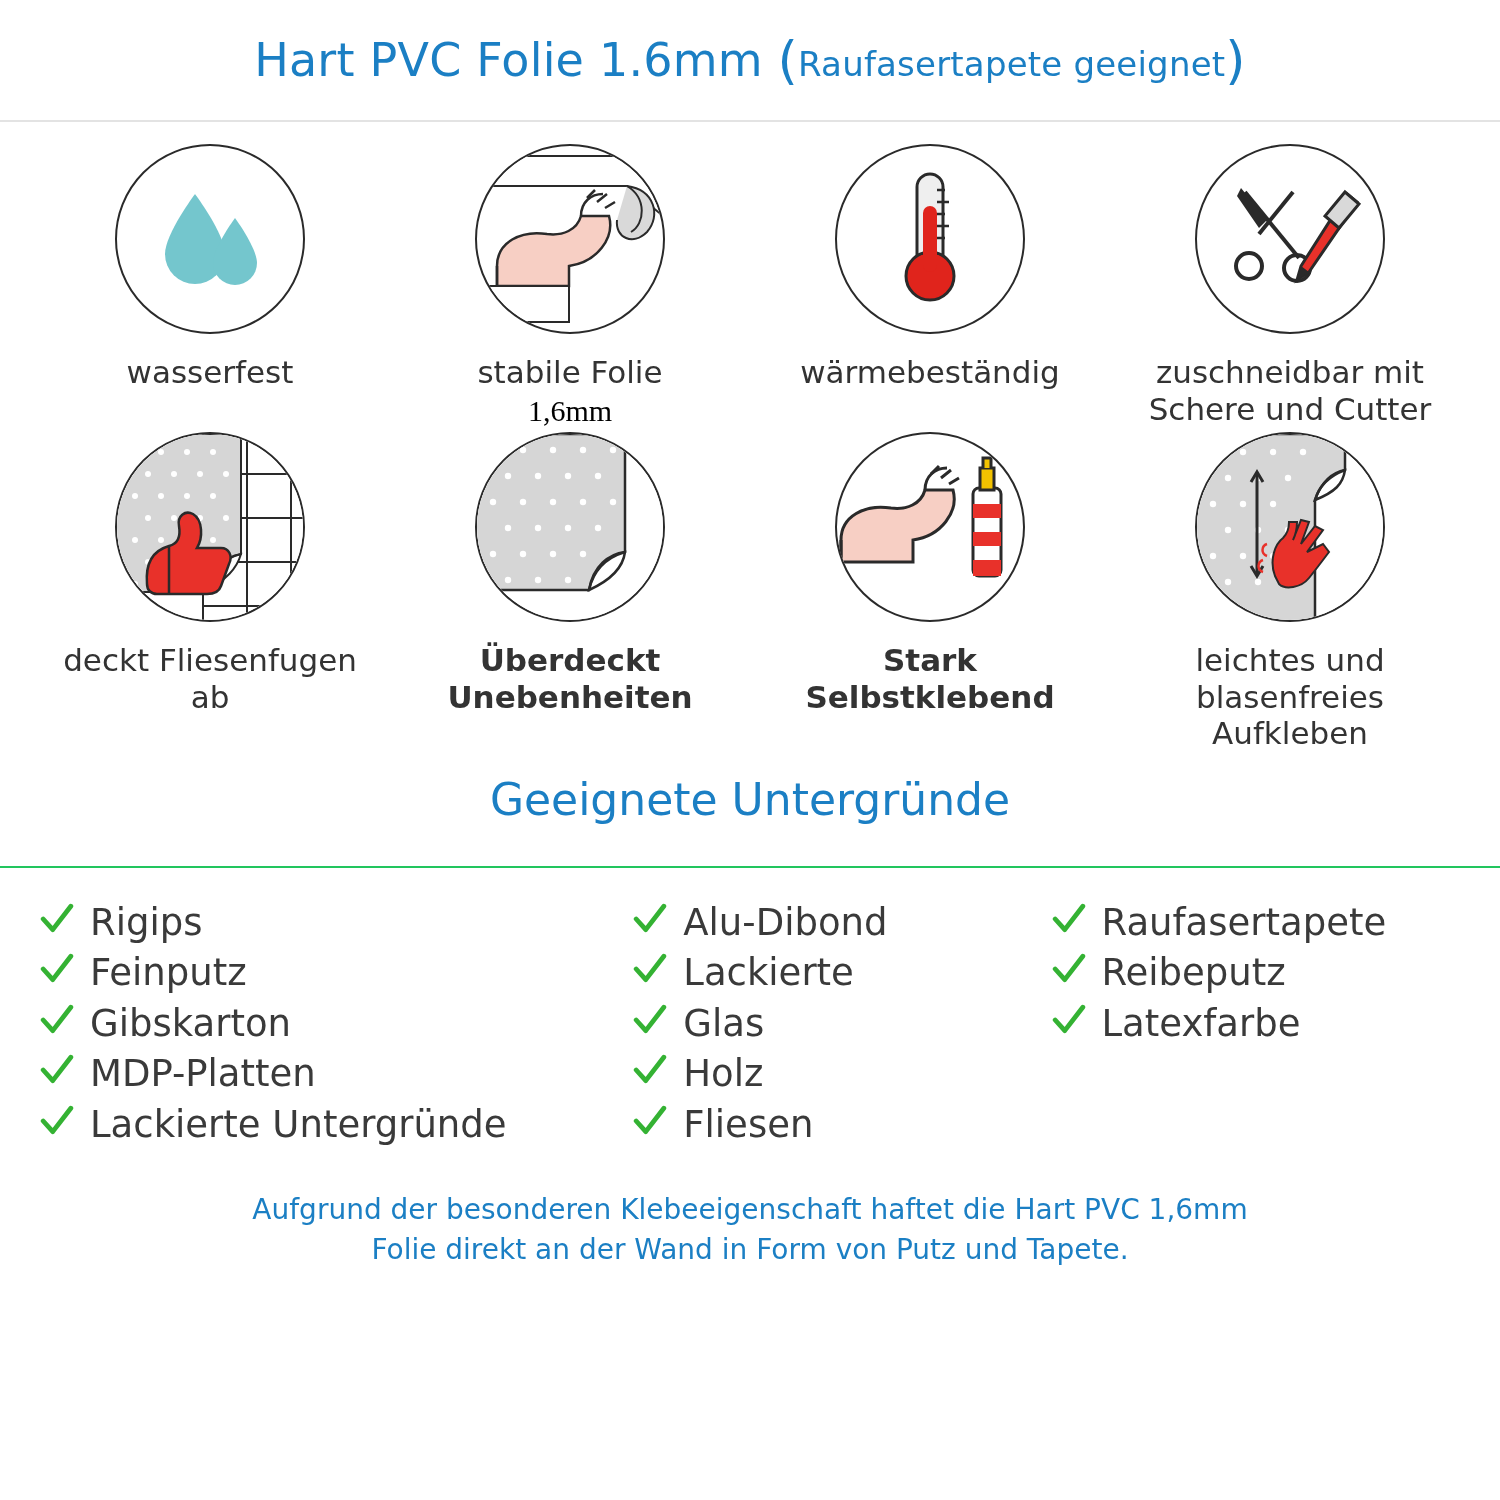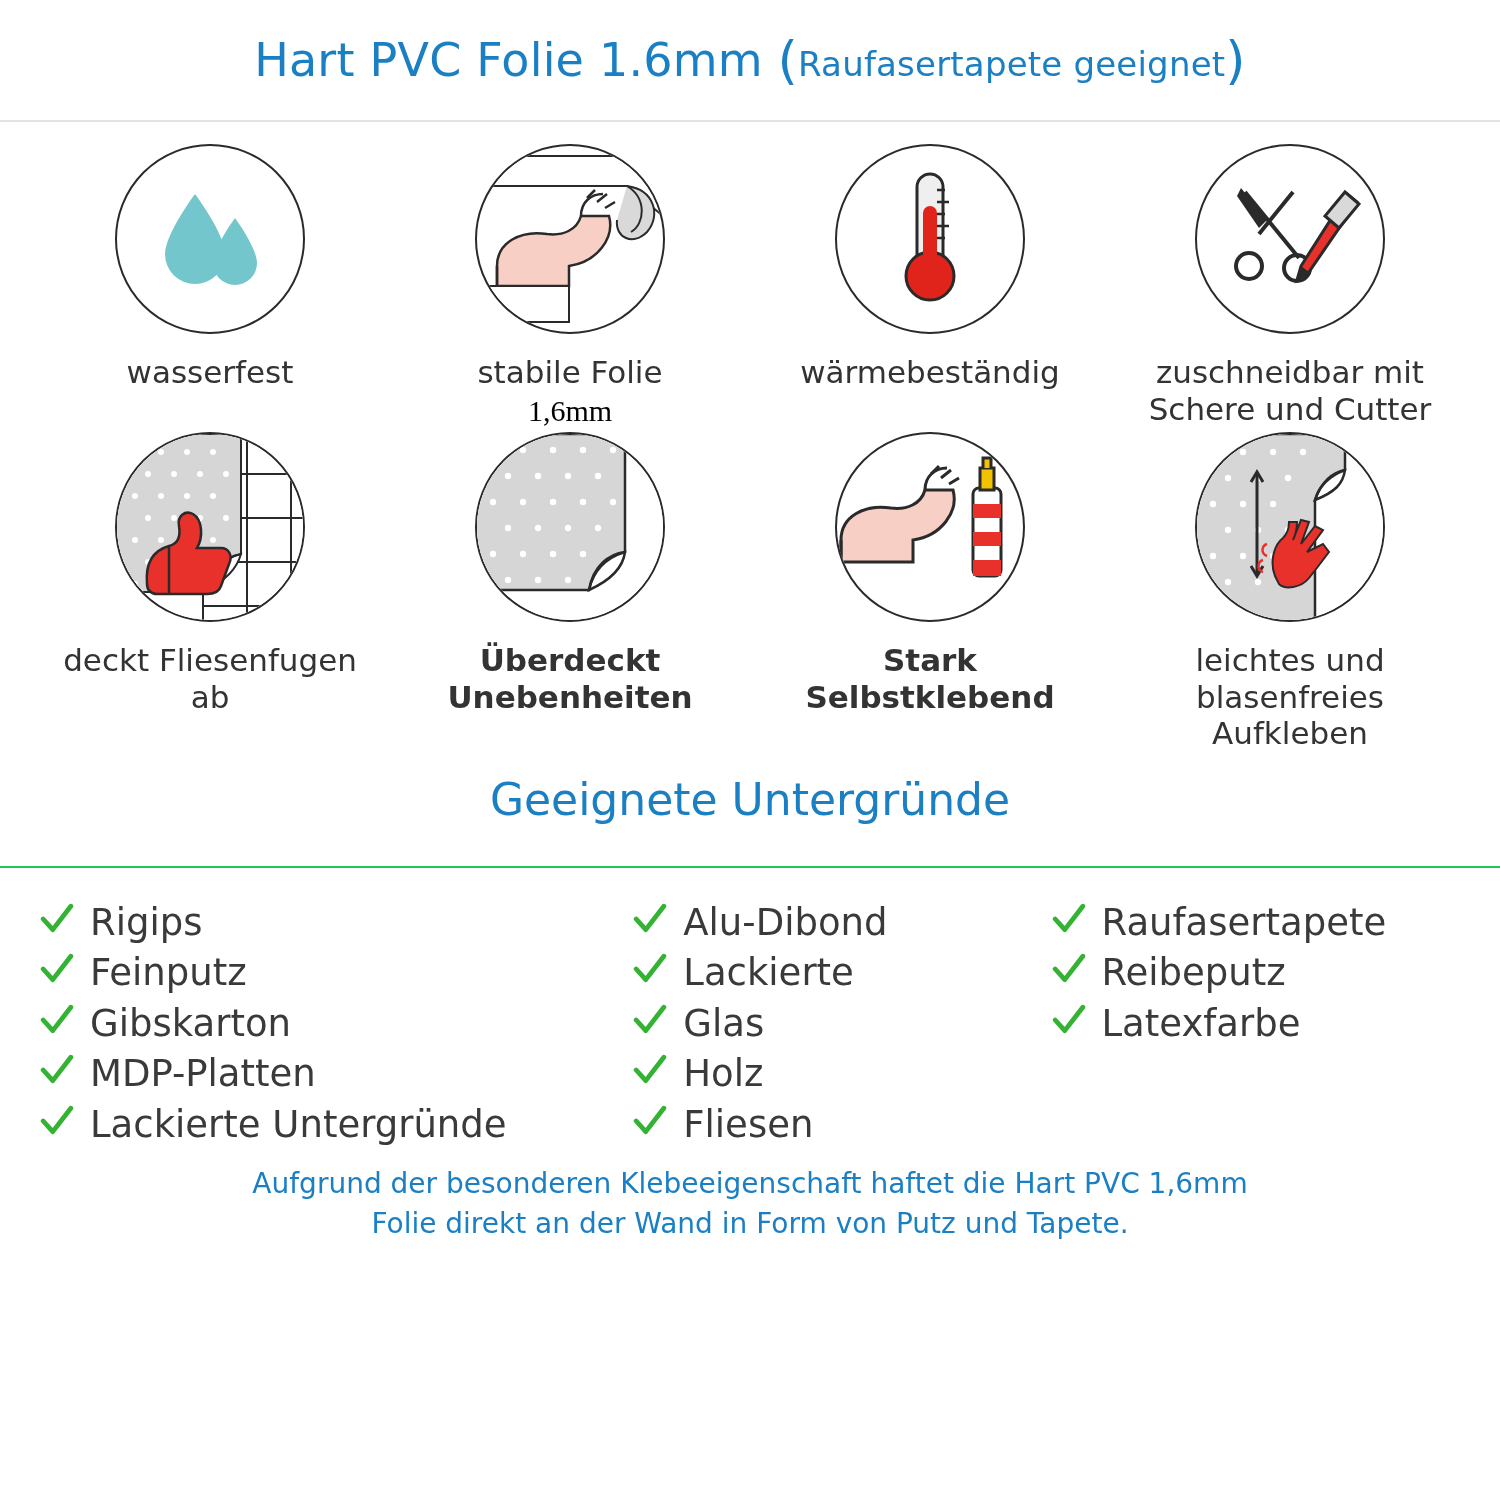--- a/index.html
+++ b/index.html
@@ -125,21 +125,21 @@
   }
   .check {
     flex: 0 0 auto;
     width: 34px;
     height: 34px;
     display: inline-block;
   }
 
   
   .footer-note {
-    margin-top: 18px;
+    margin-top: 44px;
     text-align: center;
     color: #1b7fc4;
     font-size: 28px;
     line-height: 1.4;
     padding: 0 60px;
   }
 </style>
 </head>
 <body>
 

